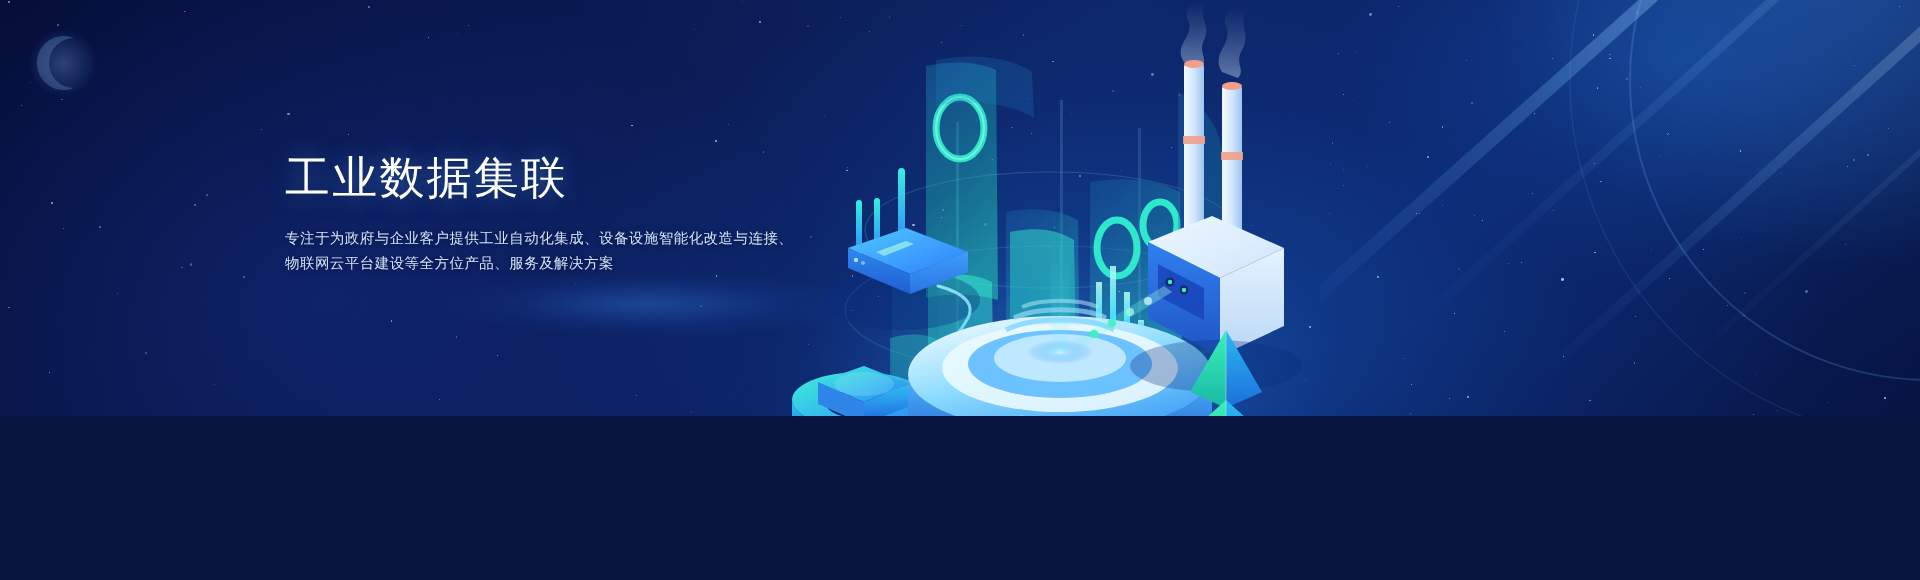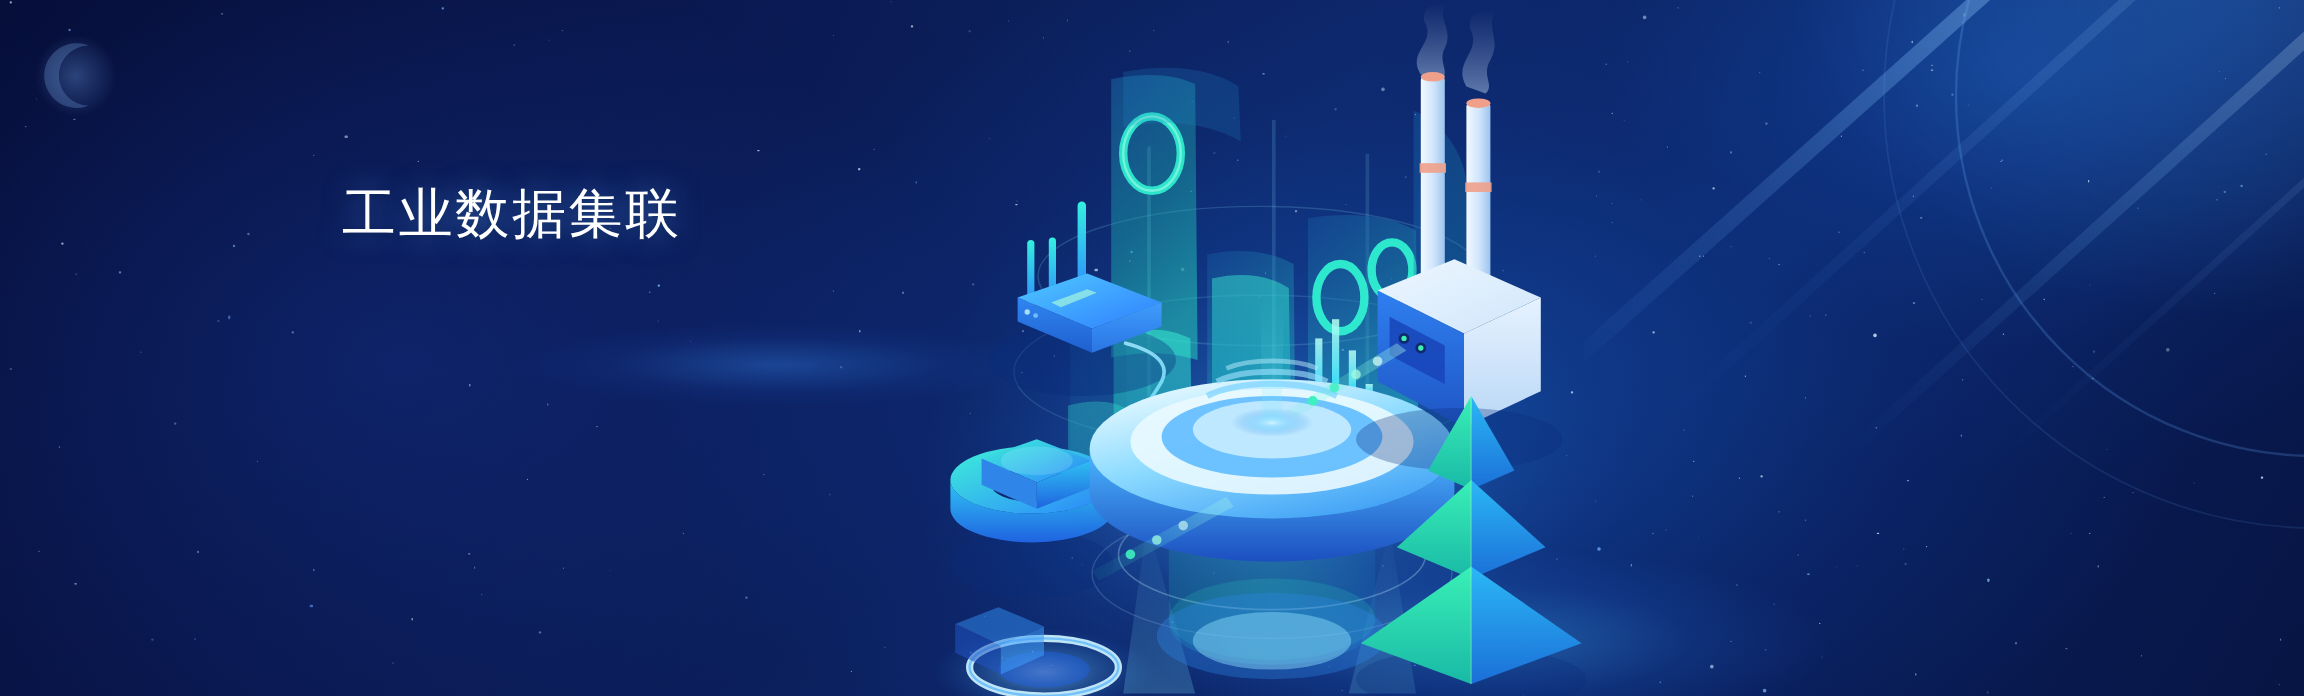--- a/index.html
+++ b/index.html
@@ -1,20 +1,20 @@
 <!DOCTYPE html>
 <html><head>
 <meta charset="utf-8">
 <title>Industrial IoT Banner</title>
 <style>
   html,body{margin:0;padding:0;background:#0a1440;}
   *{box-sizing:border-box;}
   #banner{
     position:relative;
-    width:1920px;height:580px;
+    width:1920px;height:416px;
     overflow:hidden;
     font-family:"Liberation Sans","DejaVu Sans",sans-serif;
     background:
       radial-gradient(ellipse 900px 520px at 1180px 330px, rgba(22,92,190,0.55) 0%, rgba(16,60,150,0.22) 45%, rgba(10,24,86,0) 72%),
       radial-gradient(ellipse 620px 420px at 1680px 60px, rgba(30,110,220,0.40) 0%, rgba(16,60,150,0.10) 55%, rgba(10,24,86,0) 80%),
       radial-gradient(ellipse 800px 560px at 330px 300px, rgba(18,44,128,0.55) 0%, rgba(10,22,80,0.2) 60%, rgba(7,16,64,0) 85%),
       linear-gradient(120deg,#050d35 0%,#0a1a52 28%,#0d2668 52%,#0a2060 72%,#071544 100%);
     padding-left: 11px;
   }
 
@@ -374,20 +374,22 @@
     <circle cx="420" cy="140" r="300" fill="none" stroke="#6fb0ff" stroke-opacity=".22" stroke-width="2"></circle>
     <circle cx="420" cy="140" r="360" fill="none" stroke="#6fb0ff" stroke-opacity=".12" stroke-width="1.5"></circle>
   </svg>
 
   <div class="title-underglow"></div>
   <div class="ground-glow"></div>
 
   <div class="text-block">
     <div class="headline l1">工业数据集联</div>
     <div class="subtitle">
+      <div>专注于为政府与企业客户提供工业自动化集成、设备设施智能化改造与连接、</div>
+      <div>物联网云平台建设等全方位产品、服务及解决方案</div>
     </div>
   </div>
 
   <svg class="illo" viewBox="0 0 1160 580">
     <defs>
 
       <linearGradient id="gGlassA" x1="0" y1="0" x2="0.3" y2="1">
         <stop offset="0%" stop-color="#1d6fb0" stop-opacity=".60"></stop>
         <stop offset="55%" stop-color="#1dbfb8" stop-opacity=".50"></stop>
         <stop offset="100%" stop-color="#2ae0c0" stop-opacity=".62"></stop>

